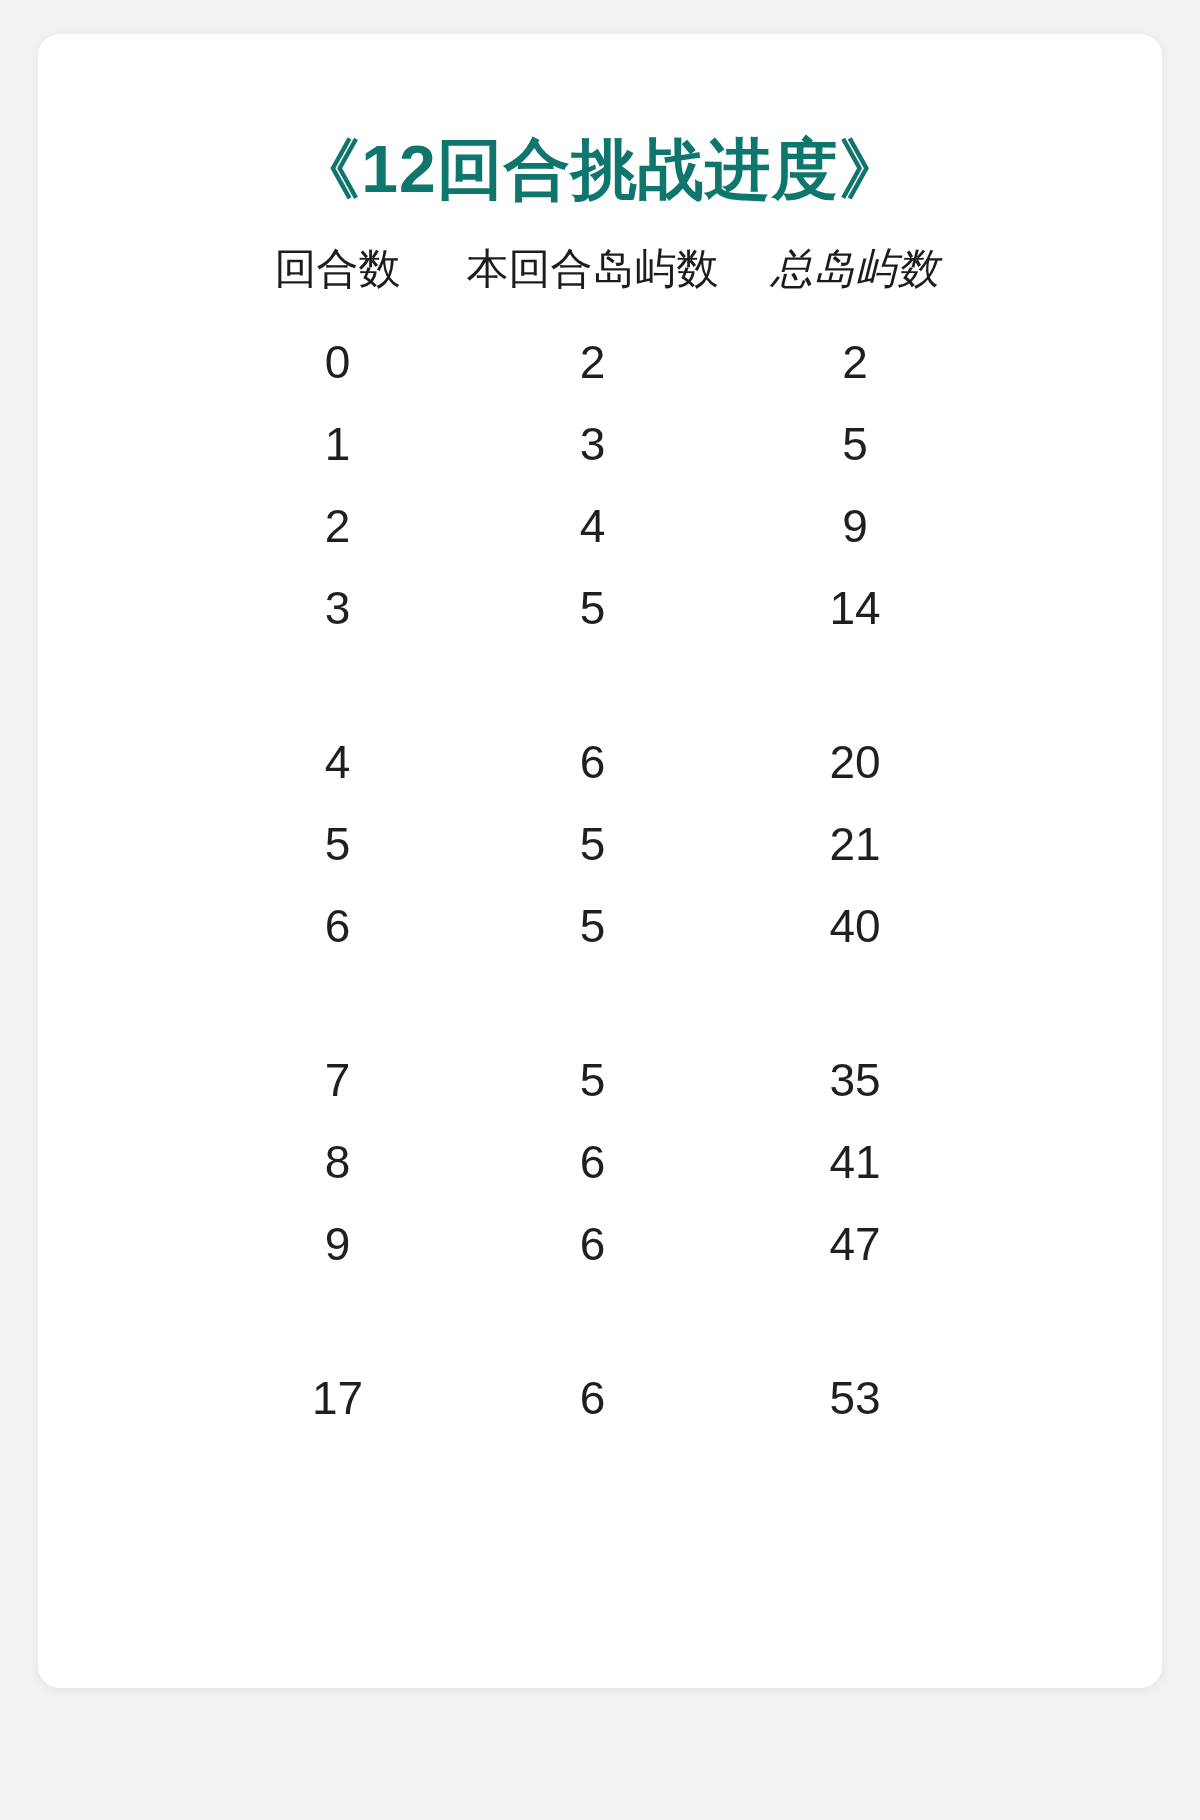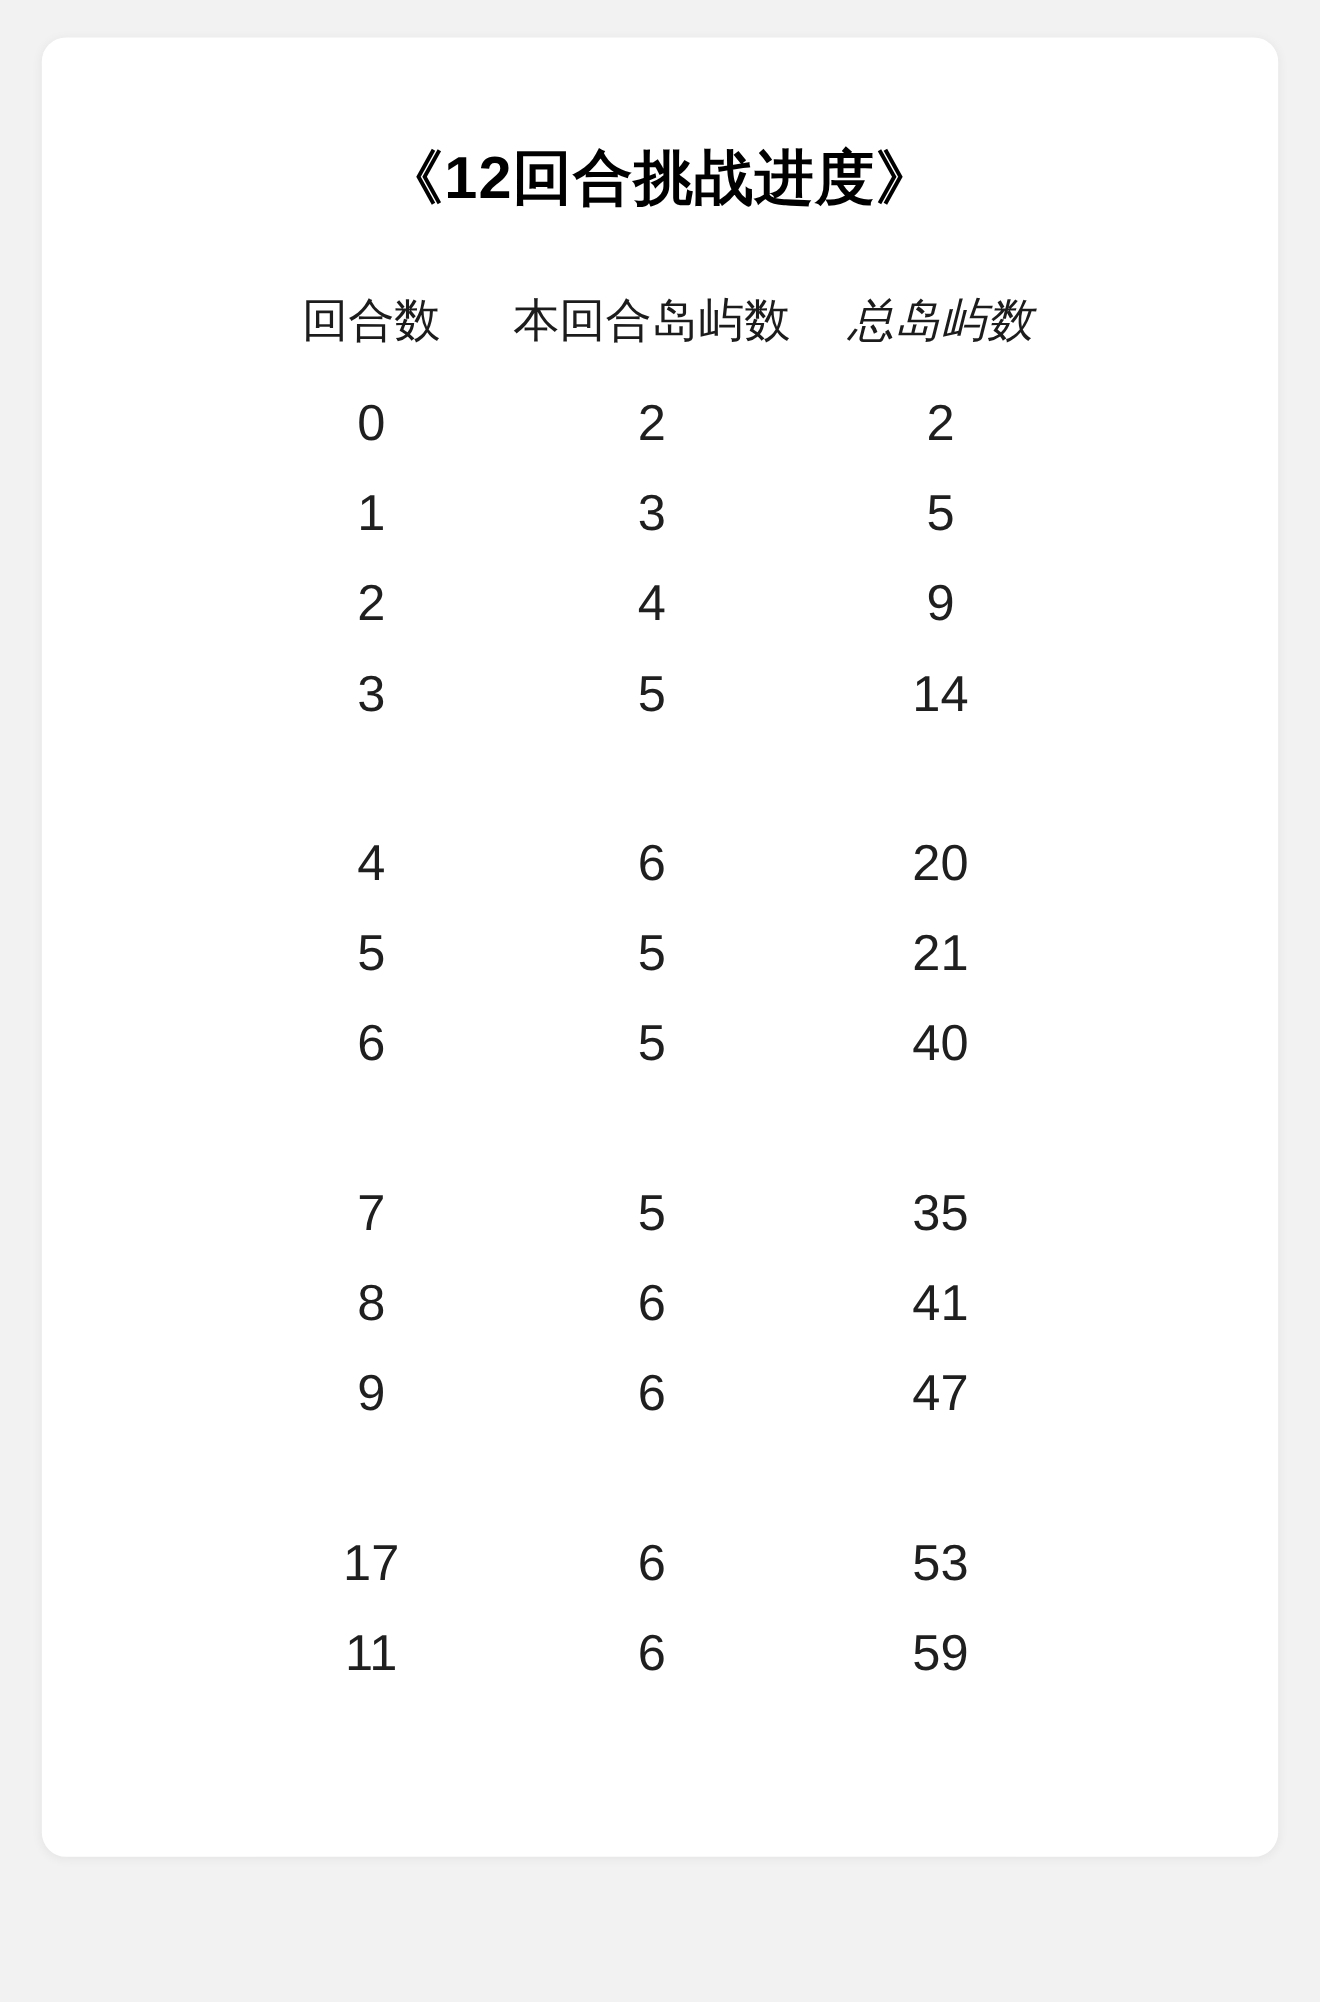--- a/index.html
+++ b/index.html
@@ -19,30 +19,30 @@
     top: 34px;
     width: 1124px;
     height: 1654px;
     background: #ffffff;
     border-radius: 22px;
     box-shadow: 0 2px 10px rgba(0,0,0,0.06);
     overflow: hidden;
   }
   .title {
     text-align: center;
-    font-size: 54px;
+    font-size: 66px;
     font-weight: 700;
-    color: #000000;
+    color: #0f766e;
     letter-spacing: 1px;
     margin-top: 96px;
     line-height: 1.2;
     white-space: nowrap;
   }
   .table-wrap {
-    margin-top: 68px;
+    margin-top: 32px;
     width: 100%;
   }
   table.progress-table {
     border-collapse: collapse;
     margin: 0 auto;
     font-size: 44px;
     color: #1f1f1f;
   }
   table.progress-table th {
     font-size: 42px;
@@ -154,23 +154,18 @@
           <td></td>
           <td></td>
           <td></td>
         </tr>
 
         <tr>
           <td>17</td>
           <td>6</td>
           <td>53</td>
         </tr>
-        <tr>
-          <td>11</td>
-          <td>6</td>
-          <td>59</td>
-        </tr>
 
       </tbody>
     </table>
   </div>
 
 </div>
 
 </body></html>

